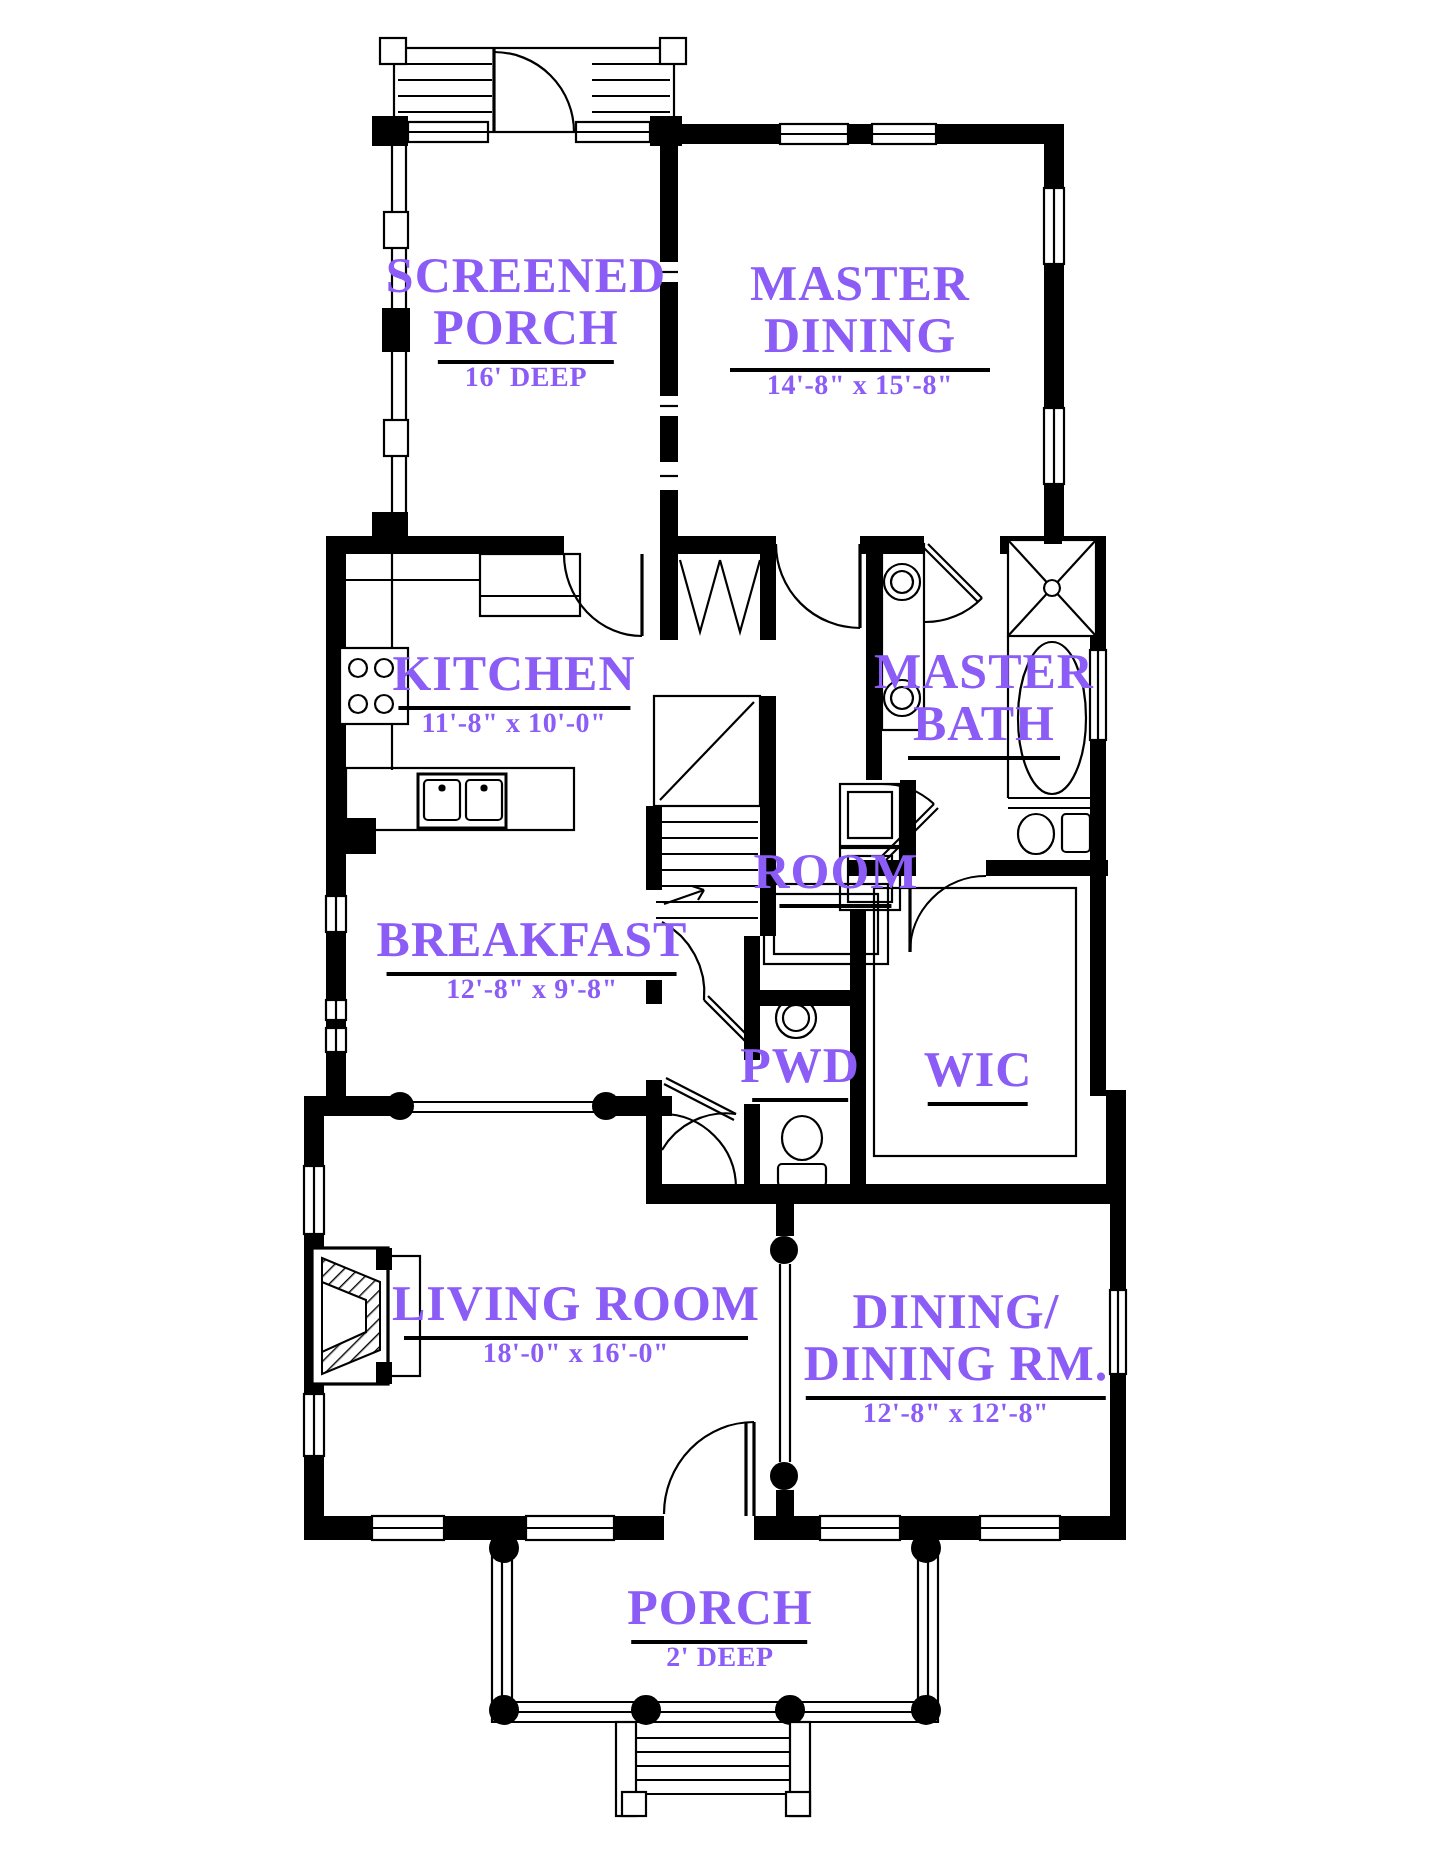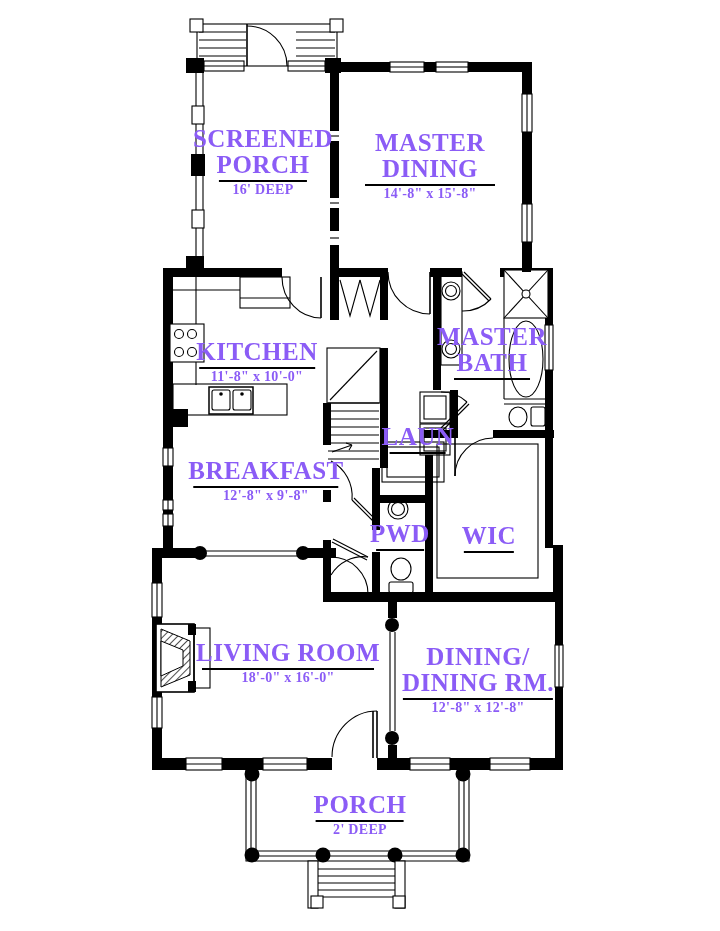--- a/index.html
+++ b/index.html
@@ -341,34 +341,34 @@
     <div class="rdim">16' DEEP</div>
   </div>
 
   <div class="rlabel" style="left:430px;top:130px">
     <div class="rname">MASTER</div>
     <div class="rname">DINING</div>
     <div class="rule" style="width:130px"></div>
     <div class="rdim">14'-8" x 15'-8"</div>
   </div>
 
-  <div class="rlabel" style="left:257px;top:339px">
+  <div class="rlabel" style="left:257px;top:325px">
     <div class="rname">KITCHEN</div>
     <div class="rule" style="width:116px"></div>
     <div class="rdim">11'-8" x 10'-0"</div>
   </div>
 
   <div class="rlabel" style="left:492px;top:324px">
     <div class="rname">MASTER</div>
     <div class="rname">BATH</div>
     <div class="rule" style="width:76px"></div>
   </div>
 
   <div class="rlabel" style="left:418px;top:424px">
-    <div class="rname">LAUN</div>
+    <div class="rname">ROOM</div>
     <div class="rule" style="width:56px"></div>
   </div>
 
   <div class="rlabel" style="left:266px;top:458px">
     <div class="rname">BREAKFAST</div>
     <div class="rule" style="width:145px"></div>
     <div class="rdim">12'-8" x 9'-8"</div>
   </div>
 
   <div class="rlabel" style="left:400px;top:521px">

